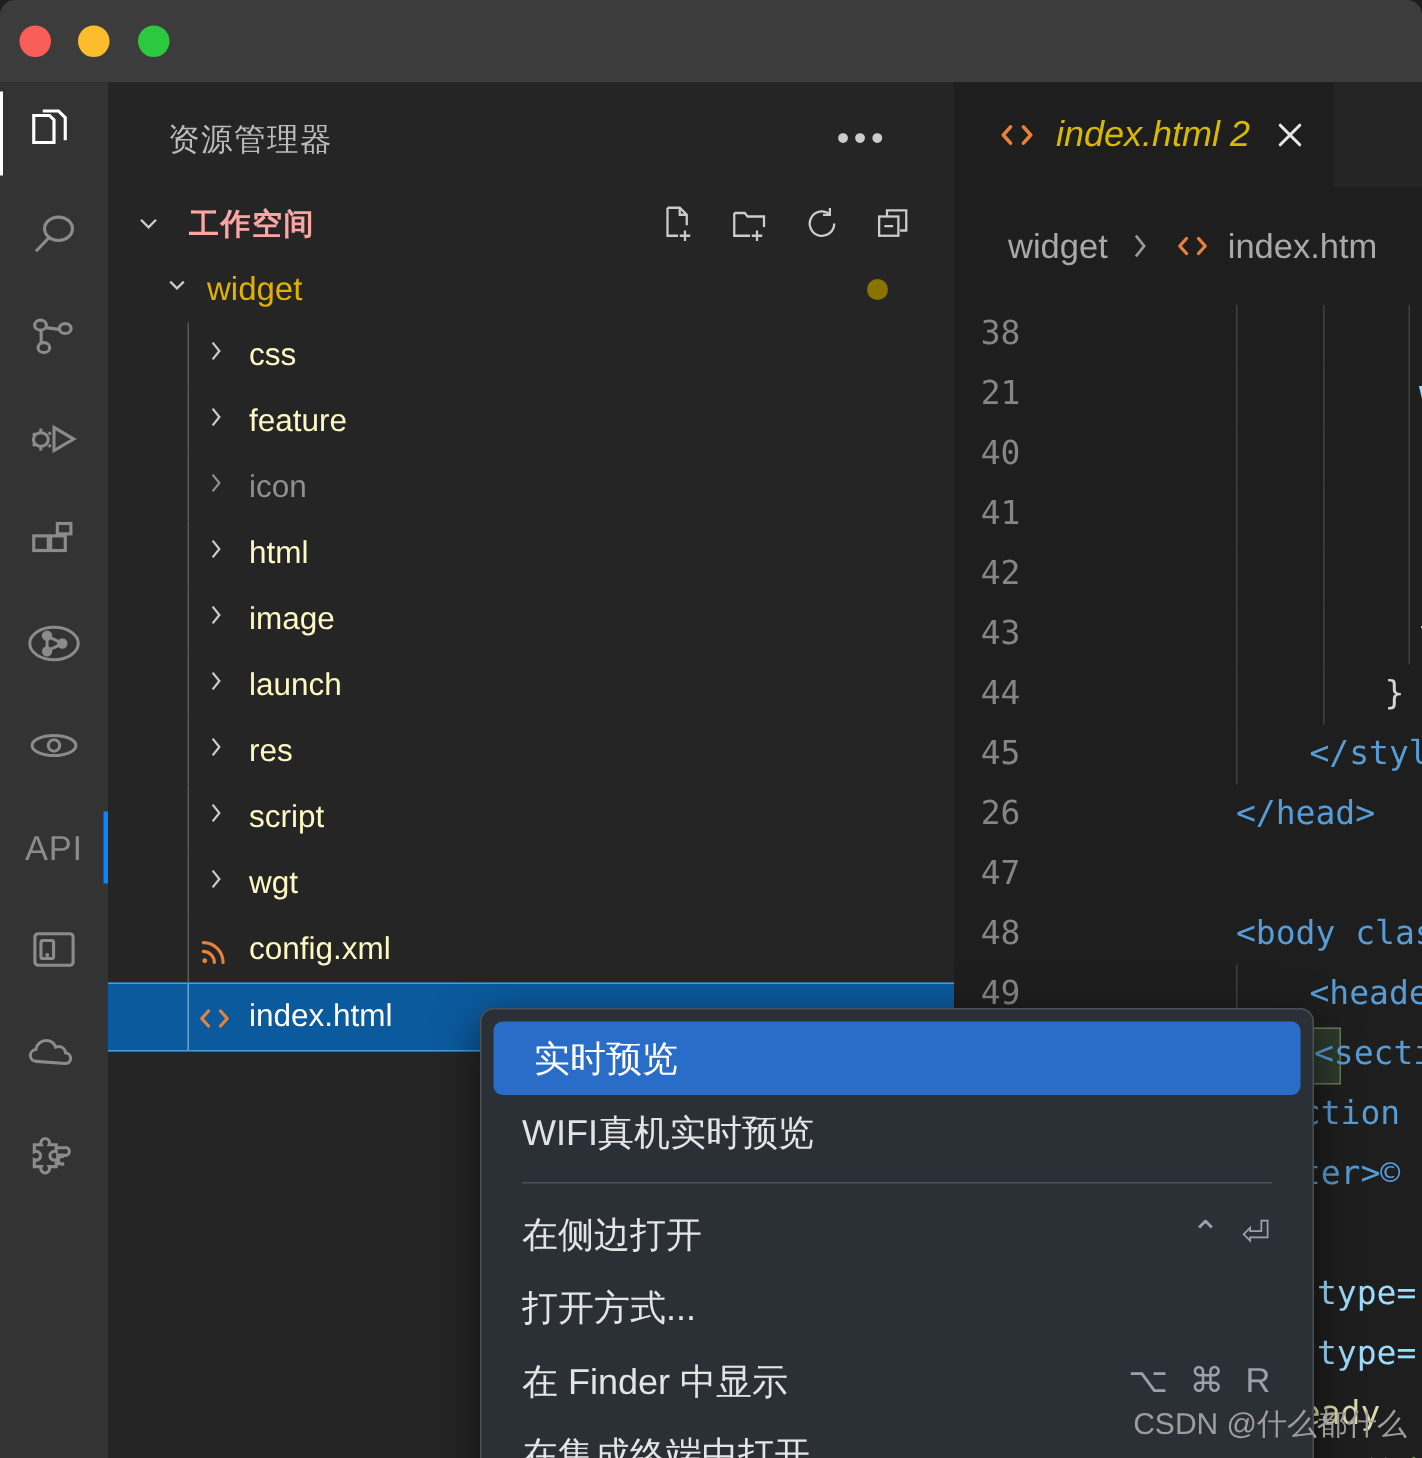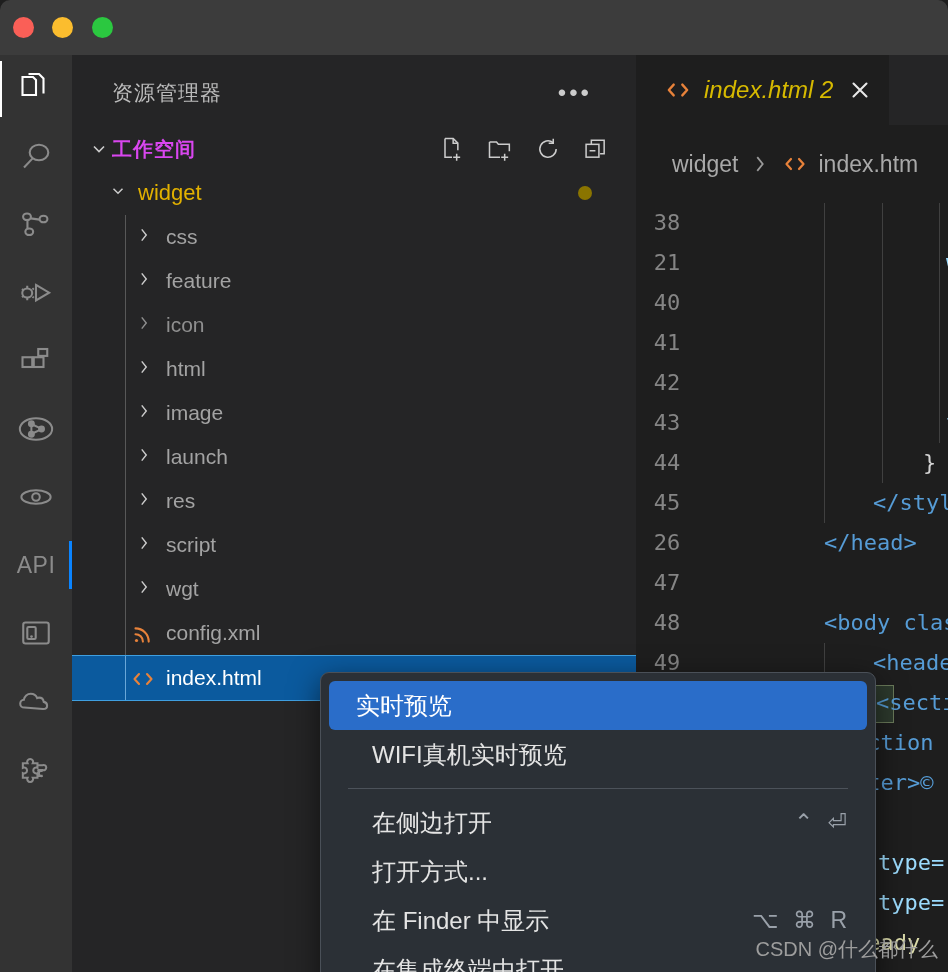--- a/index.html
+++ b/index.html
@@ -94,22 +94,23 @@
     height: 44px;
     display: flex; align-items: center;
   }
   .chev {
     display: inline-block;
     width: 26px; text-align: center;
     color: #cccccc;
   }
   .chev svg { vertical-align: middle; }
   #workspace-label {
-    font-size: 20px; font-weight: bold; color: #d946ef;
+    font-size: 20px; font-weight: bold; color: #fca5a5;
     letter-spacing: 1px;
+    margin-left: 14px;
   }
   #ws-actions {
     position: absolute; right: 26px; top: 8px;
     display: flex; gap: 20px; align-items: center;
     color: #cccccc;
   }
   #ws-actions .ws-btn { line-height: 0; }
 
   .tree-row {
     position: relative;
@@ -135,21 +136,21 @@
   }
   .tree-row .row-icon {
     position: absolute;
     width: 26px; text-align: center;
     line-height: 0;
   }
   .tree-row .row-label {
     position: absolute;
   }
   .tree-row.dim .row-label { color: #8f8f8f; }
-  .folder-label { color: #a3a3a3; text-align: right; }
+  .folder-label { color: #fef9c3; text-align: right; }
   .widget-label { color: #e2b100; font-size: 22px; }
   .modified-dot {
     position: absolute; right: 44px; top: 50%;
     margin-top: -7px;
     width: 14px; height: 14px; border-radius: 50%;
     background: #8a7400;
   }
 
   
   #editor {
@@ -249,21 +250,20 @@
     overflow: hidden;
   }
   .ctx-item {
     position: relative;
     height: 49px;
     display: flex; align-items: center;
     padding: 0 18px 0 27px;
     color: #e4e4e4;
     font-size: 24px;
     white-space: nowrap;
-    margin-left: 24px;
   }
   .ctx-item.highlight {
     background: #2a6dc9;
     color: #ffffff;
     margin: 0 8px;
     border-radius: 6px;
   }
   .ctx-shortcut {
     position: absolute; right: 24px;
     color: #9aa1aa; font-size: 23px;

